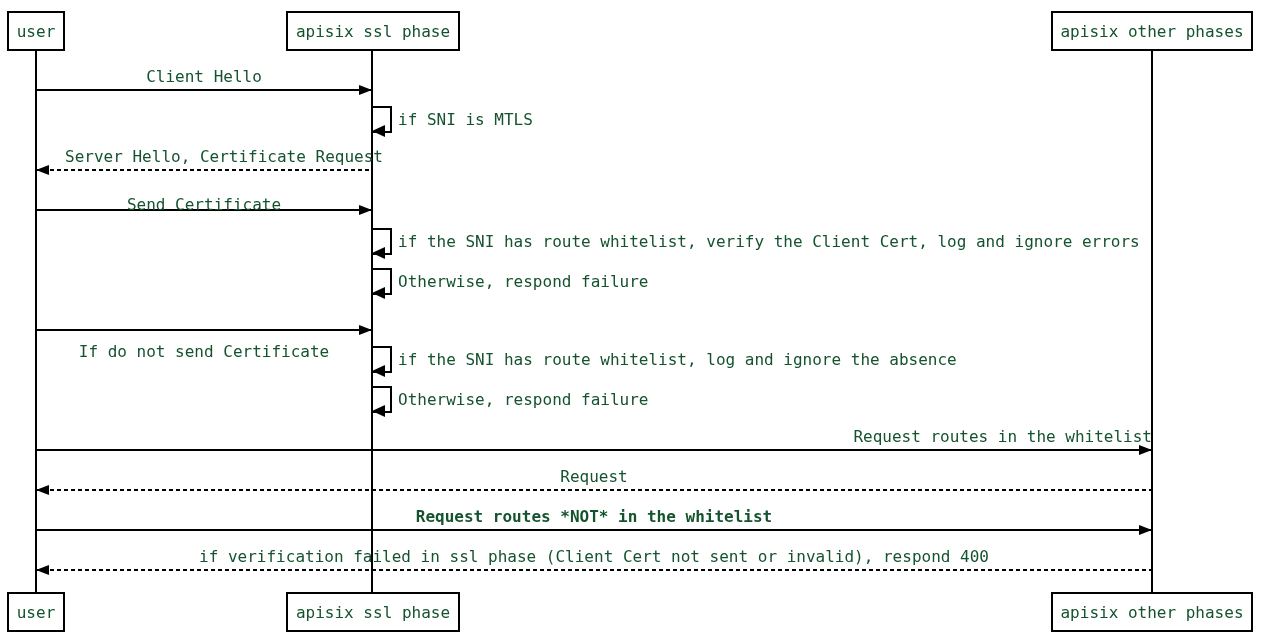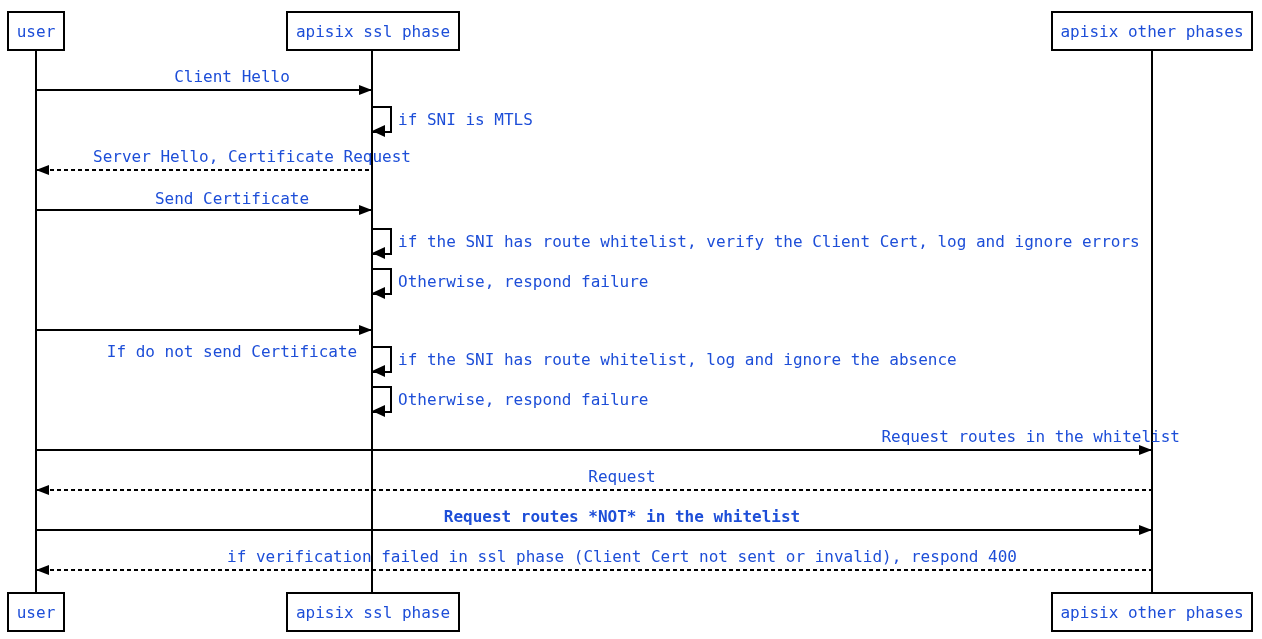--- a/index.html
+++ b/index.html
@@ -7,21 +7,21 @@
     padding: 0;
     background: #ffffff;
   }
   .canvas {
     position: relative;
     width: 1262px;
     height: 639px;
     background: #ffffff;
     font-family: "DejaVu Sans Mono", "Liberation Mono", monospace;
     font-size: 16px;
-    color: #1d4ed8;
+    color: #14532d;
     overflow: hidden;
   }
   .pbox {
     position: absolute;
     box-sizing: border-box;
     border: 2px solid #000000;
     background: #ffffff;
     height: 40px;
     display: flex;
     align-items: center;
@@ -37,21 +37,20 @@
     height: 541px;
     z-index: 0;
   }
   .mlabel {
     position: absolute;
     height: 20px;
     line-height: 20px;
     text-align: center;
     white-space: nowrap;
     z-index: 2;
-    padding-left: 28px;
   }
   .line-solid {
     position: absolute;
     height: 2px;
     background: #000000;
     z-index: 1;
   }
   .line-dashed {
     position: absolute;
     height: 2px;
@@ -143,21 +142,21 @@
     <div class="selflabel" style="top:109px;">if SNI is MTLS</div>
   </div>
 
   <div>
     <div class="mlabel" style="left:36px; top:147px; width:336px;margin-left:20px;">Server Hello, Certificate Request</div>
     <div class="line-dashed" style="left:36px; top:169px; width:336px;"></div>
     <div class="arr-left" style="left:36px; top:165px;"></div>
   </div>
 
   <div>
-    <div class="mlabel" style="left:36px; top:189px; width:336px;">Send Certificate</div>
+    <div class="mlabel" style="left:36px; top:195px; width:336px;">Send Certificate</div>
     <div class="line-solid" style="left:36px; top:209px; width:336px;"></div>
     <div class="arr-right" style="left:359px; top:205px;"></div>
   </div>
 
   <div>
     <div class="selfloop" style="top:228px;"></div>
     <div class="selfarr" style="top:247px;"></div>
     <div class="selflabel" style="top:231px;">if the SNI has route whitelist, verify the Client Cert, log and ignore errors</div>
   </div>
 

